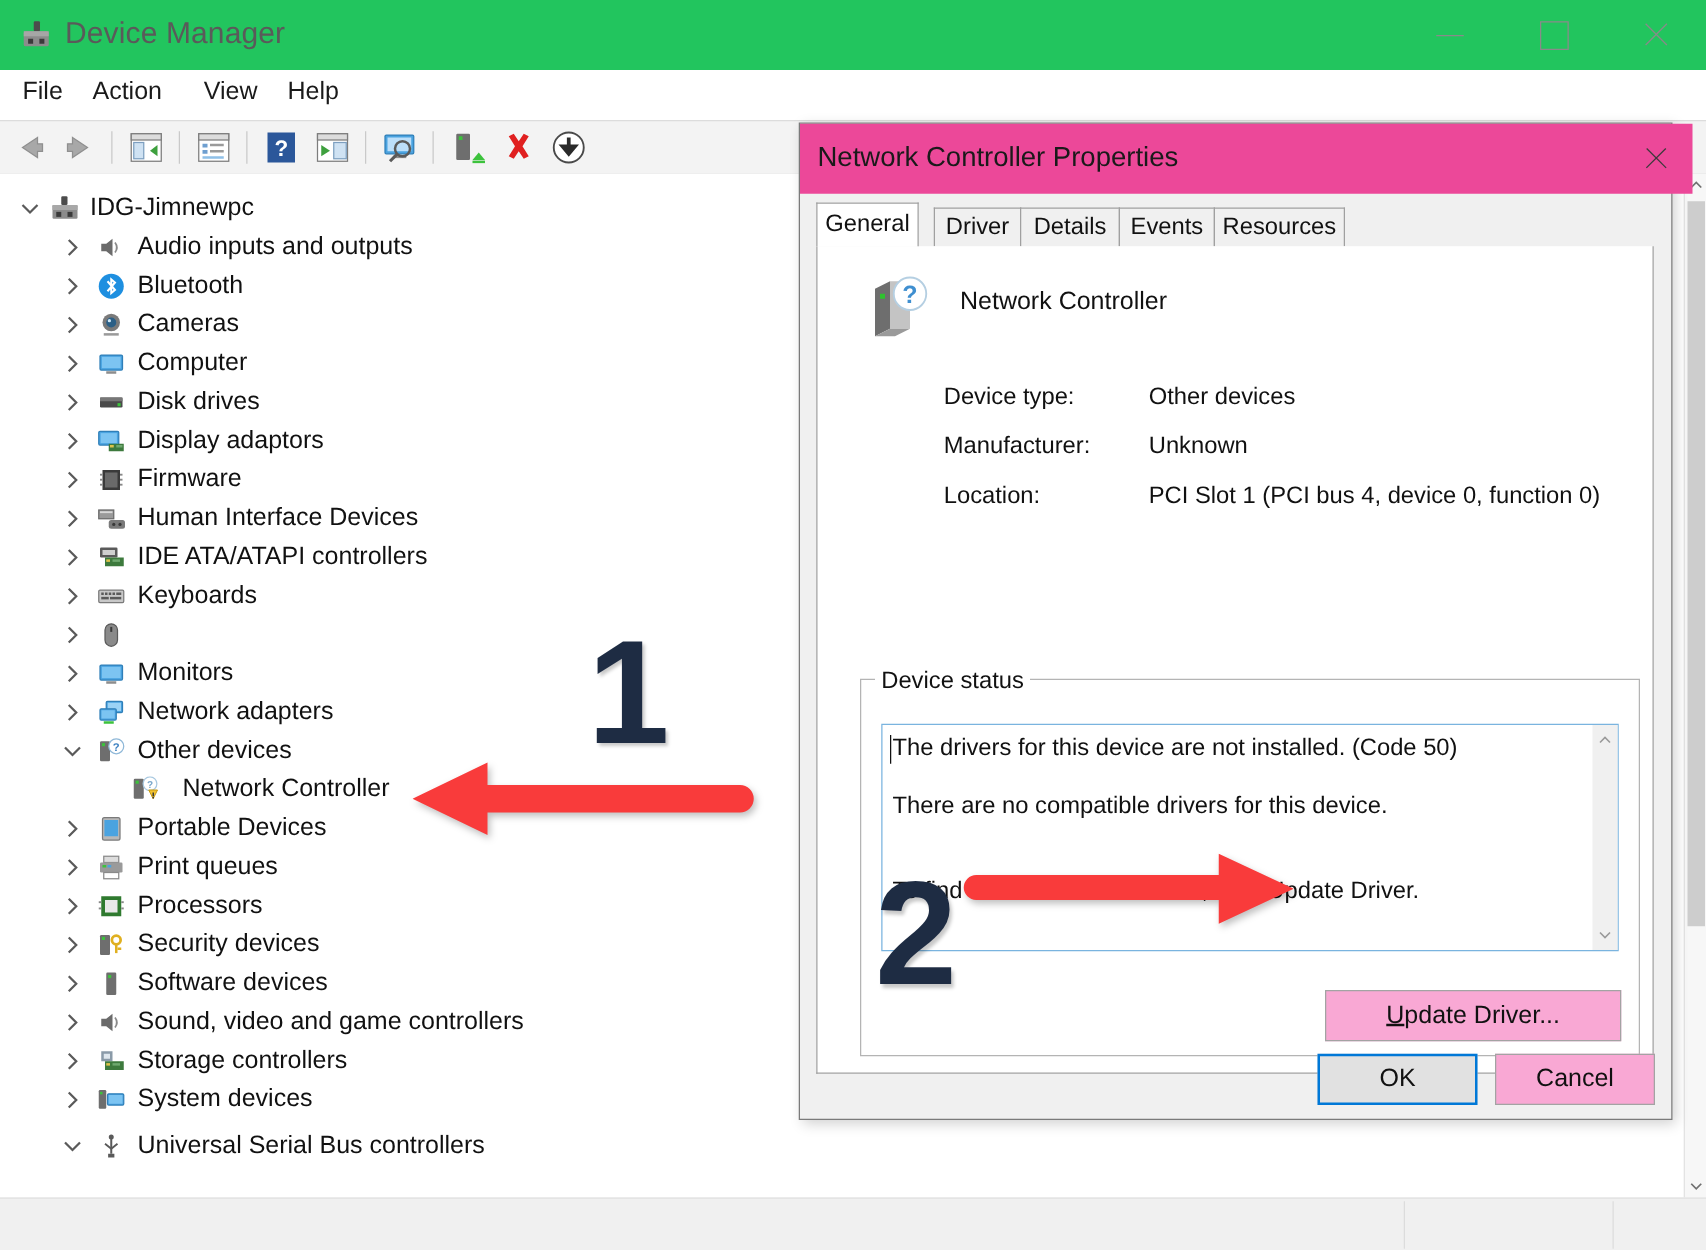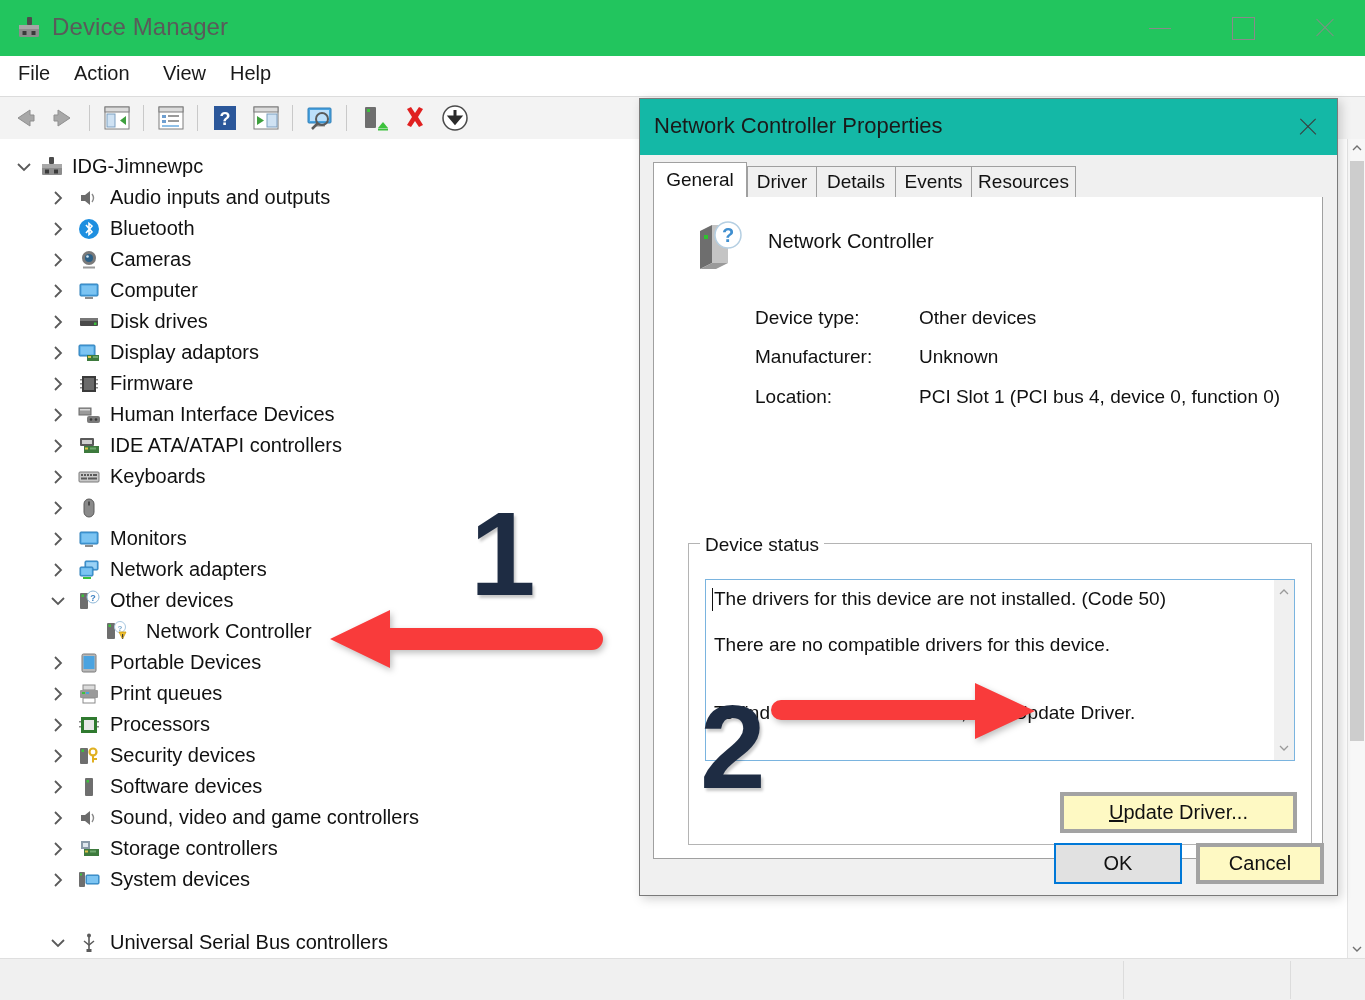--- a/index.html
+++ b/index.html
@@ -113,21 +113,22 @@
 
   
   .dialog {
     position:absolute; left:639px; top:98px; width:697px; height:796px;
     background:#f0f0f0;
     border:1px solid #7a7a7a;
     box-shadow: 3px 3px 10px rgba(0,0,0,0.18);
   }
   .dlg-titlebar {
     position:absolute; left:0; top:0; width:697px; height:56px;
-    background:#14b8a6;
+    background:#ec4899;
+    padding-left:17px;
   }
   .dlg-title {
     position:absolute; left:14px; top:14px;
     font-size:22px; color:#1a1a1a;
     font-family:"Liberation Sans", sans-serif;
   }
   .dlg-close {
     position:absolute; right:0; top:0; width:58px; height:56px;
     display:flex; align-items:center; justify-content:center;
   }
@@ -204,21 +205,21 @@
     position:absolute; right:0; top:0; width:20px; height:180px; background:#f0f0f0;
   }
   .sb-inner .ar {
     position:absolute; left:0; width:20px; height:20px;
     display:flex; align-items:center; justify-content:center;
   }
   .sb-inner .ar.up { top:2px; } .sb-inner .ar.down { bottom:2px; }
 
   .btn {
     position:absolute;
-    background:#fef9c3; border:4px solid #a3a3a3;
+    background:#f9a8d4; border:1px solid #a3a3a3;
     display:flex; align-items:center; justify-content:center;
     font-size:20px; color:#111111;
     font-family:"Liberation Sans", sans-serif;
     box-sizing:border-box;
   }
   .btn-update { left:406px; top:595px; width:237px; height:41px; }
   .btn-update u { text-decoration:underline; }
   .btn-ok {
     left:414px; top:744px; width:128px; height:41px;
     border:2px solid #0078d7; background:#e1e1e1;
@@ -694,21 +695,21 @@
           </svg>
         </span>
       <span class="row-icon" style="left:78px"><svg width="22" height="22" viewBox="0 0 22 22">
             <rect x="1" y="3" width="6" height="15" rx="1" fill="#6e6e6e"></rect>
             <rect x="2" y="4.5" width="2" height="2" fill="#3cc23c"></rect>
             <rect x="8" y="6" width="13" height="9" rx="1" fill="#4aa3e0" stroke="#2f7fb8"></rect>
             <rect x="9" y="7" width="11" height="7" fill="#7cc4f2"></rect>
           </svg></span>
       <span class="row-label" style="left:110px">System devices</span>
     </div>
-    <div class="tree-row" style="top:788px">
+    <div class="tree-row" style="top:762px">
       <span class="chev" style="left:48px">
           <svg width="20" height="20" viewBox="0 0 20 20">
             <path d="M4 7 L10 13 L16 7" fill="none" stroke="#5a5a5a" stroke-width="1.8"></path>
           </svg>
         </span>
       <span class="row-icon" style="left:78px"><svg width="22" height="22" viewBox="0 0 22 22">
             <circle cx="11" cy="3.5" r="2" fill="#5a5a5a"></circle>
             <rect x="10.2" y="5" width="1.6" height="12" fill="#5a5a5a"></rect>
             <path d="M6 9 L11 13 L16 9" fill="none" stroke="#5a5a5a" stroke-width="1.5"></path>
             <rect x="8.5" y="17" width="5" height="3" fill="#5a5a5a"></rect>
@@ -740,21 +741,21 @@
   <div class="dialog">
 
     <div class="dlg-titlebar">
       <div class="dlg-title">Network Controller Properties</div>
       <div class="dlg-close">
         <span class="x"></span>
       </div>
     </div>
 
     <div class="tabstrip">
-      <div class="tab active" style="left:0px; width:94px;">General</div>
+      <div class="tab active" style="left:0px; width:82px;">General</div>
       <div class="tab" style="left:94px; width:70px;">Driver</div>
       <div class="tab" style="left:163px; width:80px;">Details</div>
       <div class="tab" style="left:242px; width:77px;">Events</div>
       <div class="tab" style="left:318px; width:105px;">Resources</div>
     </div>
 
     <div class="tabbody">
       <div class="dev-icon">
         <svg width="56" height="56" viewBox="0 0 56 56">
           <path d="M8 12 L20 6 L20 44 L8 50 Z" fill="#6e6e6e"></path>

